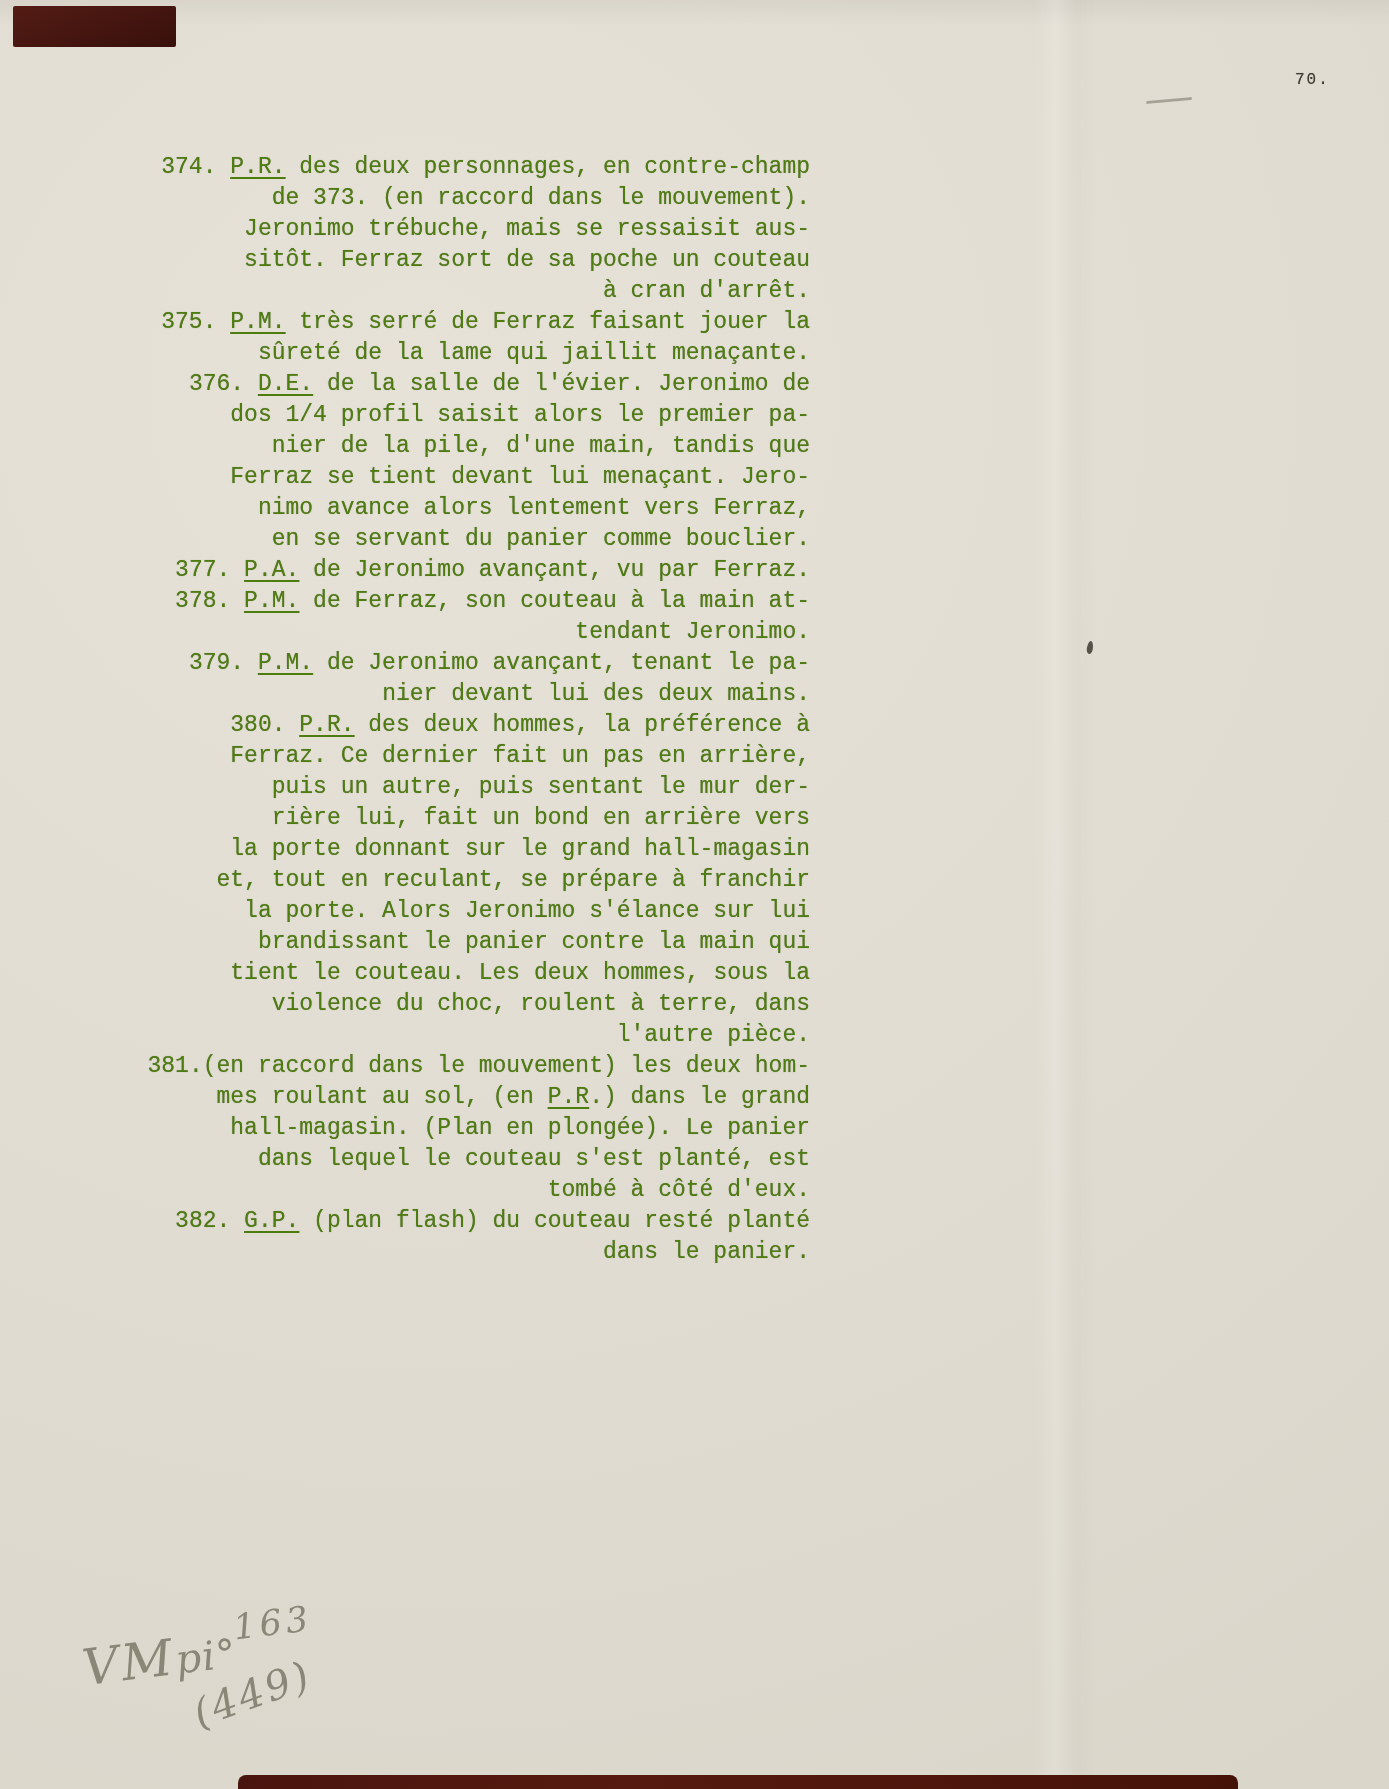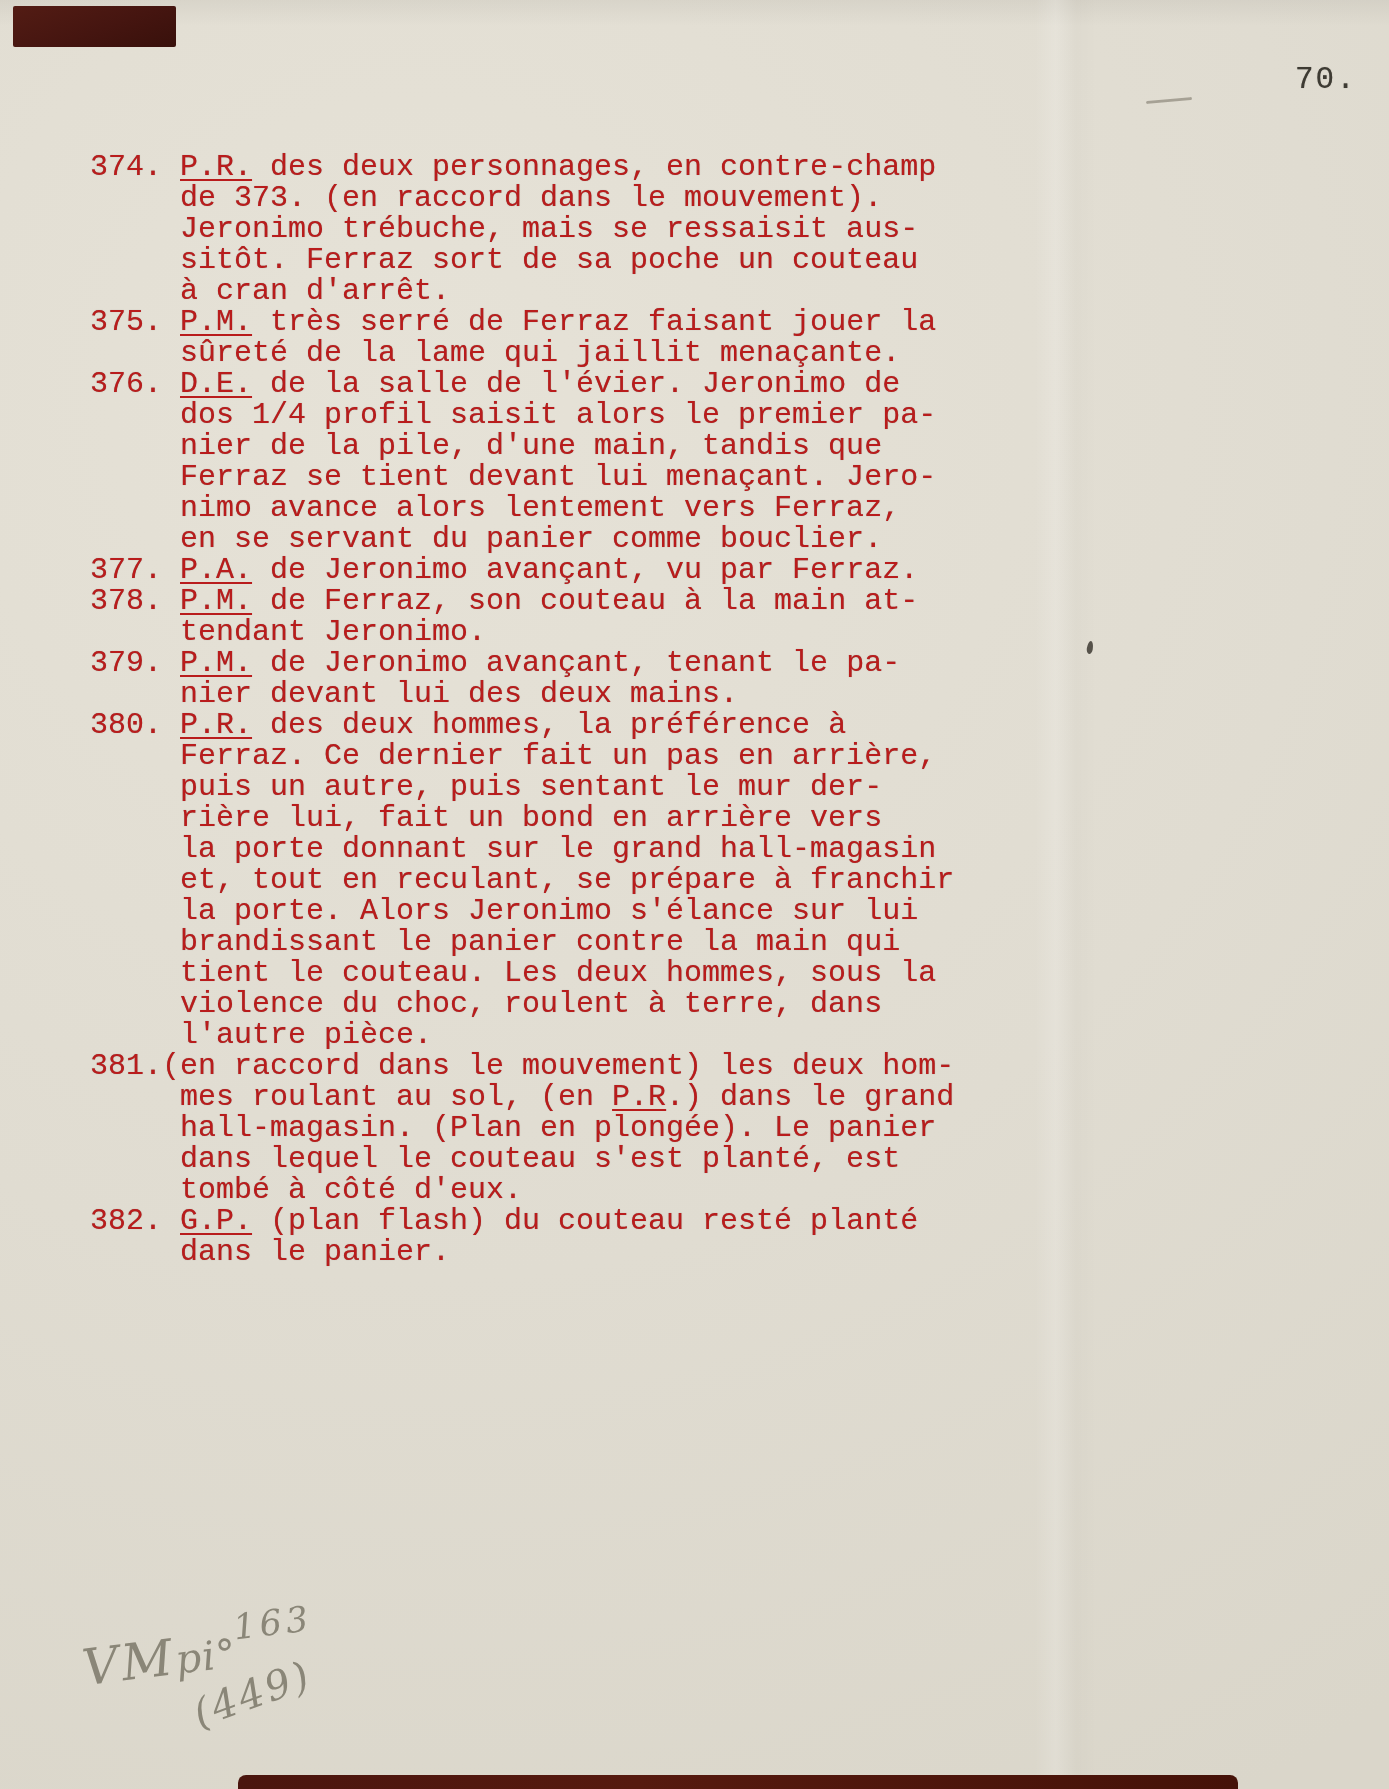--- a/index.html
+++ b/index.html
@@ -12,31 +12,32 @@
   }
   .paper {
     position: absolute; inset: 0;
     background:
       linear-gradient(90deg, rgba(0,0,0,0) 74.5%, rgba(255,255,255,0.16) 76%, rgba(0,0,0,0.015) 77.5%, rgba(0,0,0,0) 79%),
       linear-gradient(180deg, rgba(120,118,110,0.10) 0px, rgba(120,118,110,0.0) 26px),
       radial-gradient(120% 90% at 30% 22%, #e6e2d7 0%, #e0dcd1 55%, #dad6ca 100%);
   }
   .page-number {
     position: absolute; left: 1295px; top: 66px;
-    font-size: 31px; line-height: 28px;
+    font-size: 16px; line-height: 28px;
     color: #3e3b33;
     letter-spacing: 2px;
     text-shadow: 0 0 0.7px rgba(60,57,48,0.55);
   }
   .content {
     position: absolute; left: 90px; top: 152px; width: 720px;
-    font-size: 30px; line-height: 31px;
-    color: #b91c1c;
+    font-size: 23px; line-height: 31px;
+    color: #4d7c0f;
     white-space: pre;
     text-shadow: 0 0 0.7px rgba(59,56,47,0.5);
+    text-align: right;
   }
   .shot + .shot { }
   .line { height: 31px; }
   .u {
     text-decoration: underline;
     text-decoration-thickness: 2px;
     text-underline-offset: 4px;
   }
   .annotation {
     position: absolute; left: 86px; top: 1622px; width: 280px; height: 130px;

